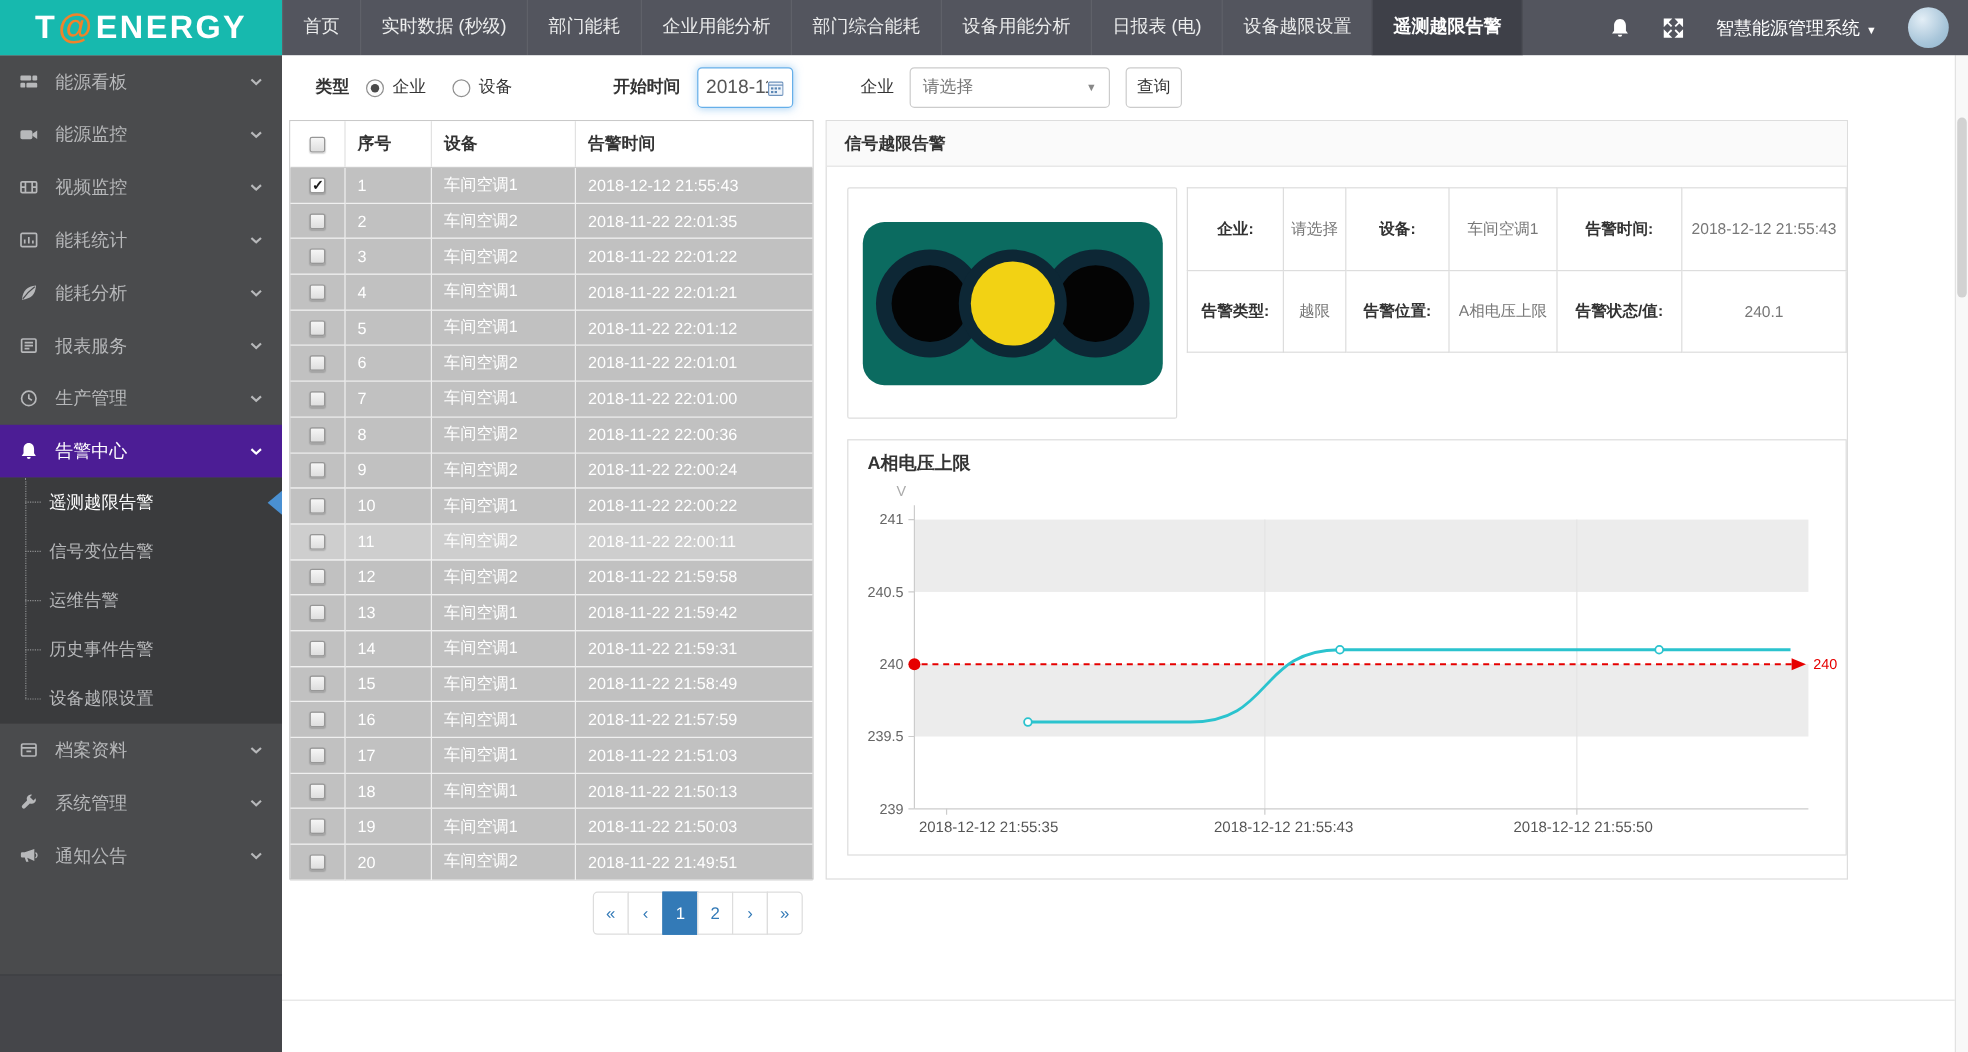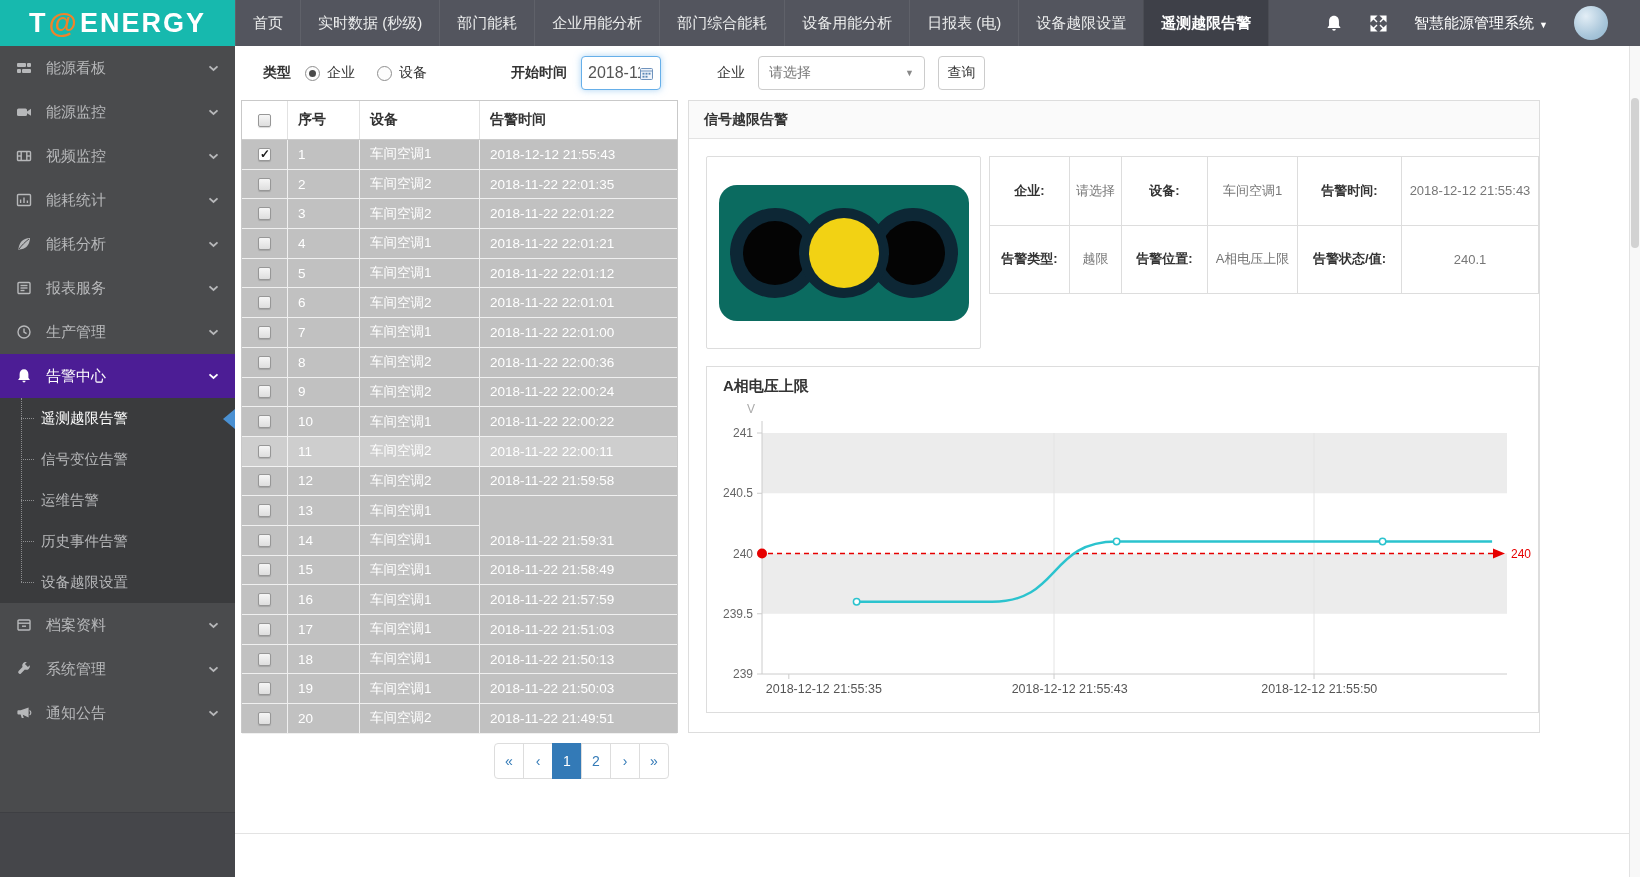--- a/index.html
+++ b/index.html
@@ -10,21 +10,21 @@
   
   .topbar { position:absolute; left:0; top:0; right:0; height:46px; background:#53555e; display:flex; align-items:stretch; z-index:5; }
   .logo { width:235px; background:#17b9ae; color:#fff; display:flex; align-items:center; justify-content:center;
           font-size:27px; font-weight:bold; letter-spacing:2px; }
   .logo .at { color:#f0832a; font-size:29px; margin:0 1px; }
   .top-nav { display:flex; align-items:stretch; }
   .nav-item { padding:0 17px; line-height:46px; color:#eceded; font-size:15px; cursor:pointer;
               border-left:1px solid rgba(255,255,255,.07); white-space:nowrap; }
   .nav-item:last-child { border-right:1px solid rgba(255,255,255,.07); }
   .nav-item.active { background:#3e4048; font-weight:bold; color:#fff; }
-  .top-right { margin-left:auto; display:flex; align-items:center; gap:26px; padding-right:32px; }
+  .top-right { margin-left:auto; display:flex; align-items:center; gap:26px; padding-right:16px; }
   .tr-ico { display:flex; align-items:center; cursor:pointer; }
   .sys-label { color:#fff; font-size:15px; cursor:pointer; white-space:nowrap; }
   .sys-label .caret { font-size:9px; margin-left:5px; }
   .avatar { width:34px; height:34px; border-radius:50%; cursor:pointer;
             background:radial-gradient(circle at 35% 30%, #e3eef6, #a9c6da 60%, #8fb4cc); }
 
   
   .sidebar { position:absolute; left:0; top:46px; bottom:0; width:235px; background:#4a4b4d; color:#b7b8ba; z-index:4; }
   .sidebar::after { content:''; position:absolute; left:0; right:0; top:766px; bottom:0; background:#45464a; border-top:1px solid #3e3f43; }
   .side-item { height:44px; display:flex; align-items:center; padding:0 16px; font-size:15px; cursor:pointer; }
@@ -496,20 +496,21 @@
             <div class="cell c-seq">12</div>
             <div class="cell c-dev">车间空调2</div>
             <div class="cell c-time">2018-11-22 21:59:58</div>
           </div>
           <div class="trow">
             <div class="cell c-cb">
               <span class="cb"></span>
             </div>
             <div class="cell c-seq">13</div>
             <div class="cell c-dev">车间空调1</div>
+            <div class="cell c-time">2018-11-22 21:59:42</div>
           </div>
           <div class="trow">
             <div class="cell c-cb">
               <span class="cb"></span>
             </div>
             <div class="cell c-seq">14</div>
             <div class="cell c-dev">车间空调1</div>
             <div class="cell c-time">2018-11-22 21:59:31</div>
           </div>
           <div class="trow">

